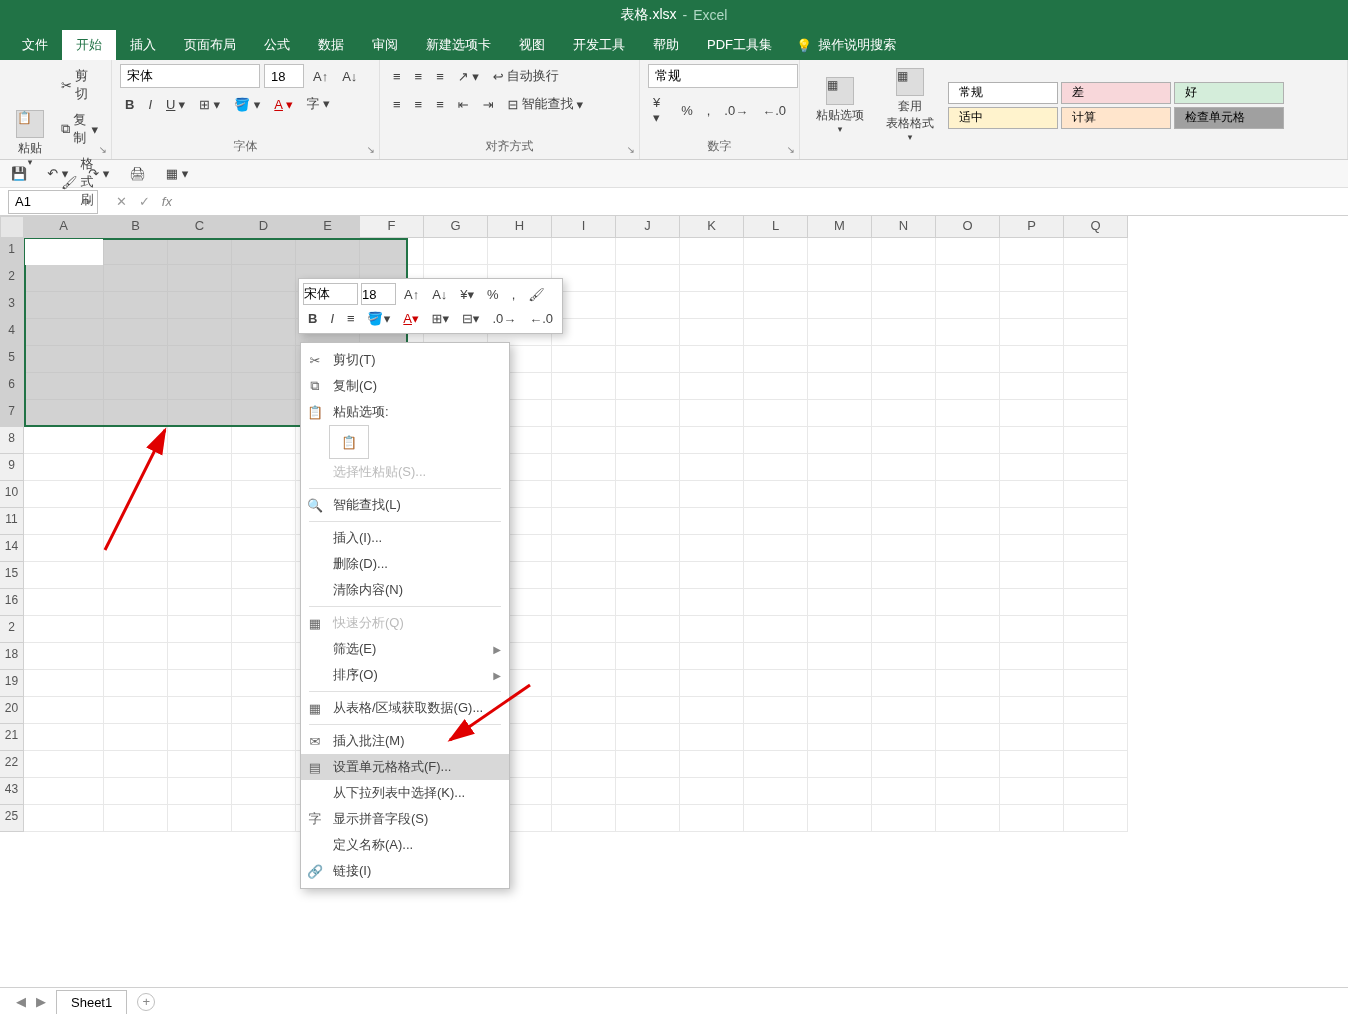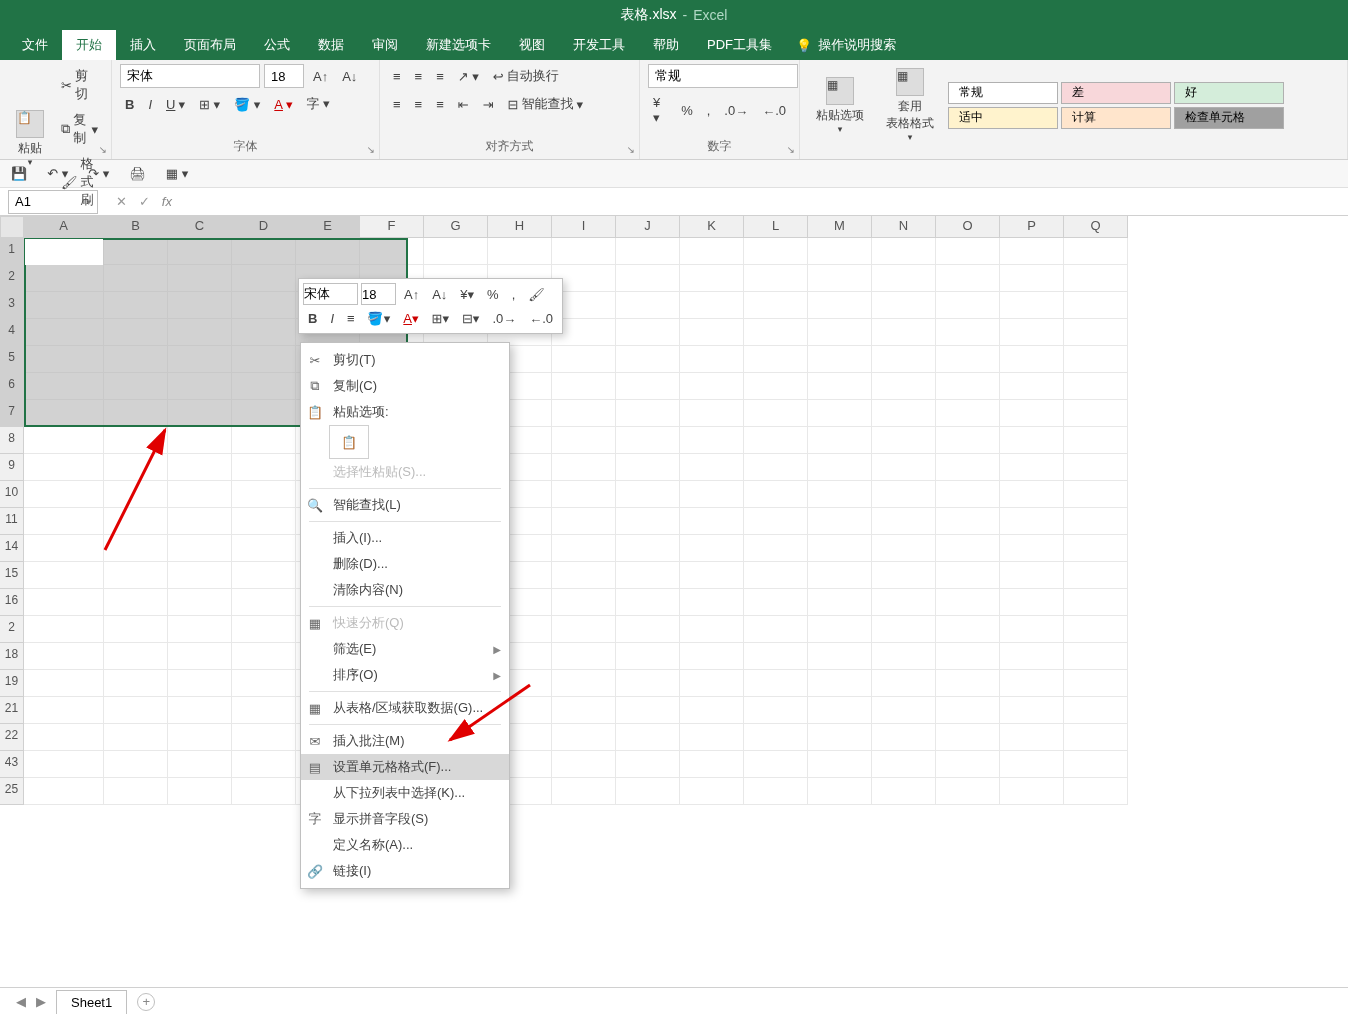--- a/index.html
+++ b/index.html
@@ -581,20 +581,40 @@
         <div class="cell" style="width: 64px;"></div>
         <div class="cell" style="width: 64px;"></div>
         <div class="cell" style="width: 64px;"></div>
         <div class="cell" style="width: 64px;"></div>
         <div class="cell" style="width: 64px;"></div>
         <div class="cell" style="width: 64px;"></div>
         <div class="cell" style="width: 64px;"></div>
         <div class="cell" style="width: 64px;"></div>
       </div>
       <div class="row">
+        <div class="rowh">20</div>
+        <div class="cell" style="width: 80px;"></div>
+        <div class="cell" style="width: 64px;"></div>
+        <div class="cell" style="width: 64px;"></div>
+        <div class="cell" style="width: 64px;"></div>
+        <div class="cell" style="width: 64px;"></div>
+        <div class="cell" style="width: 64px;"></div>
+        <div class="cell" style="width: 64px;"></div>
+        <div class="cell" style="width: 64px;"></div>
+        <div class="cell" style="width: 64px;"></div>
+        <div class="cell" style="width: 64px;"></div>
+        <div class="cell" style="width: 64px;"></div>
+        <div class="cell" style="width: 64px;"></div>
+        <div class="cell" style="width: 64px;"></div>
+        <div class="cell" style="width: 64px;"></div>
+        <div class="cell" style="width: 64px;"></div>
+        <div class="cell" style="width: 64px;"></div>
+        <div class="cell" style="width: 64px;"></div>
+      </div>
+      <div class="row">
         <div class="rowh">21</div>
         <div class="cell" style="width: 80px;"></div>
         <div class="cell" style="width: 64px;"></div>
         <div class="cell" style="width: 64px;"></div>
         <div class="cell" style="width: 64px;"></div>
         <div class="cell" style="width: 64px;"></div>
         <div class="cell" style="width: 64px;"></div>
         <div class="cell" style="width: 64px;"></div>
         <div class="cell" style="width: 64px;"></div>
         <div class="cell" style="width: 64px;"></div>

